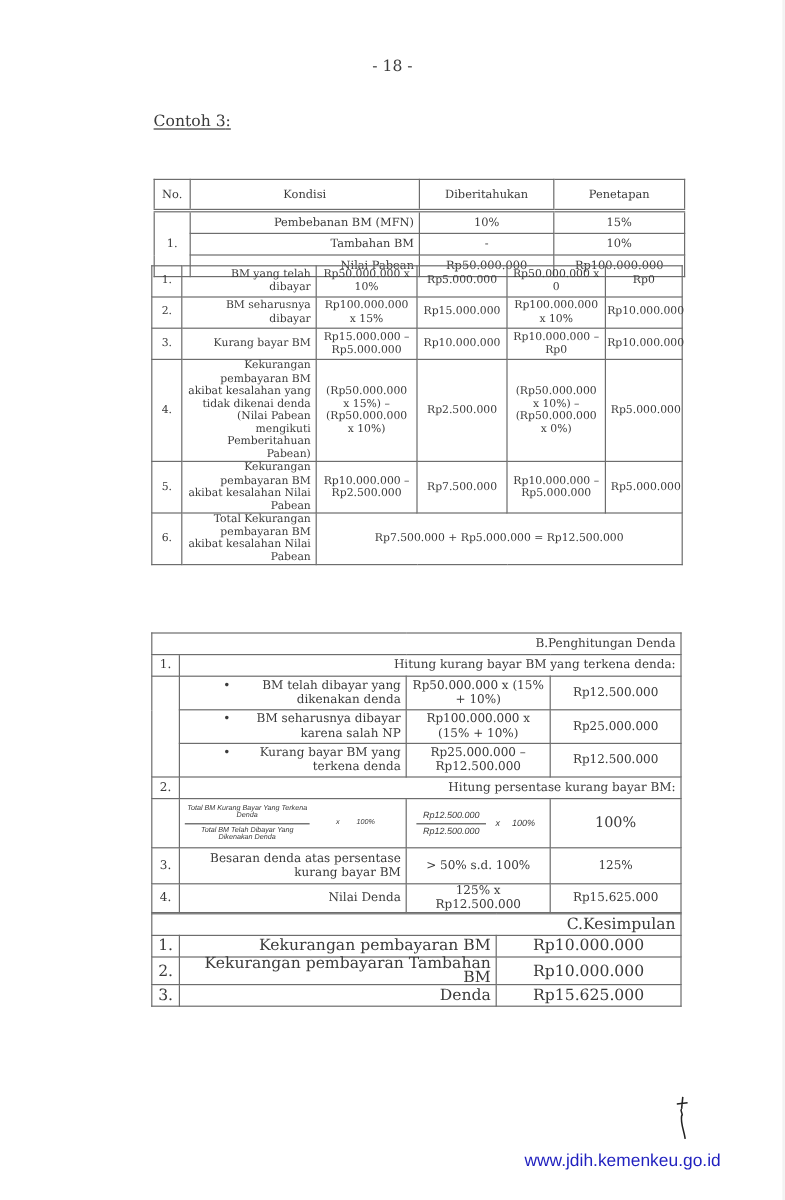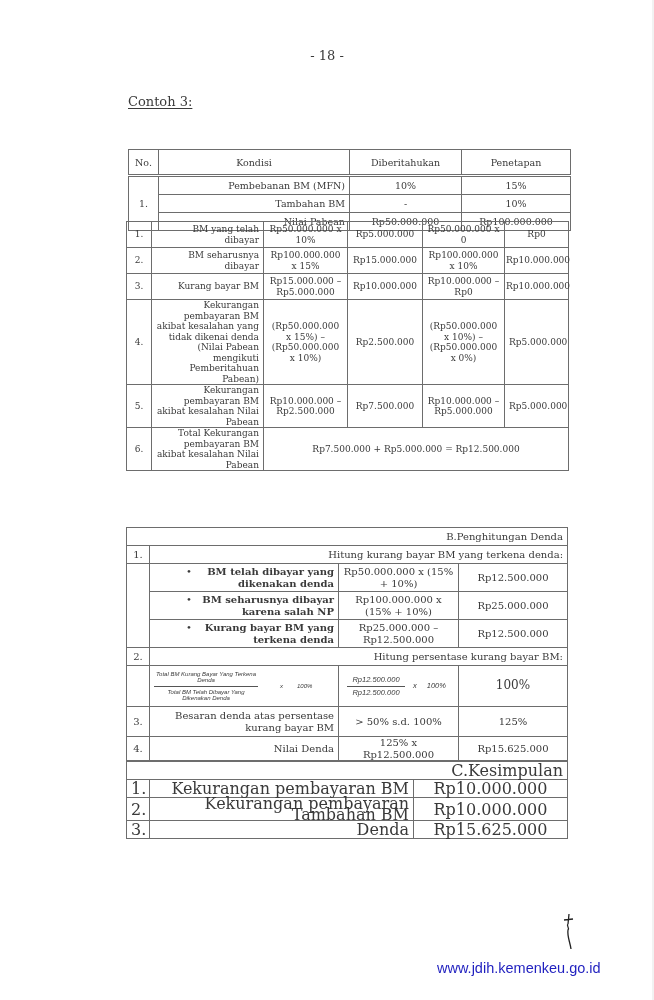--- a/index.html
+++ b/index.html
@@ -30,31 +30,31 @@
   #tA .r6 td { height: 36px; }
 
   #tB { left: 126px; top: 527px; width: 441px; font-size: 10px; }
   #tB td { line-height: 11.5px; }
   #tB .sec td, #tB .step td { height: 17px; }
   #tB .bul td { height: 27px; }
   #tB .frac td { height: 40px; }
   #tB .r3 td { height: 29px; }
   #tB .r4 td { height: 17px; }
   .bullet { display: inline-block; width: 24px; padding-left: 4px; vertical-align: top; }
-  .bul-text { display: inline-block; width: 142px; vertical-align: top; font-weight: bold; }
+  .bul-text { display: inline-block; width: 142px; vertical-align: top; }
 
   .fraction { display: flex; align-items: center; font-family: "Liberation Sans", sans-serif; font-style: italic; font-size: 6px; line-height: 6.5px; }
   .frac-box { display: flex; flex-direction: column; align-items: center; }
   .frac-num { padding-bottom: 2px; border-bottom: 1px solid #555; text-align: center; }
   .frac-den { padding-top: 2px; text-align: center; }
   .frac-times { margin: 0 14px 0 22px; }
   .frac-big { font-size: 7.5px; line-height: 8px; }
   .big-val { font-size: 12px; }
 
-  #tC { left: 126px; top: 761px; width: 441px; font-size: 16px; }
+  #tC { left: 126px; top: 761px; width: 441px; font-size: 13px; }
   #tC td { height: 17px; line-height: 11px; }
 
   .signature { position: absolute; left: 560px; top: 912px; }
   .footer-link { position: absolute; left: 437px; top: 960px; font-family: Liberation Sans, sans-serif; font-size: 14.5px; color: #1f1fbf; text-decoration: none; }
   .right-edge { position: absolute; right: 0; top: 0; width: 2px; height: 1000px; background: #f2f2f2; }
 </style>
 </head>
 <body>
 
 <div class="right-edge"></div>

